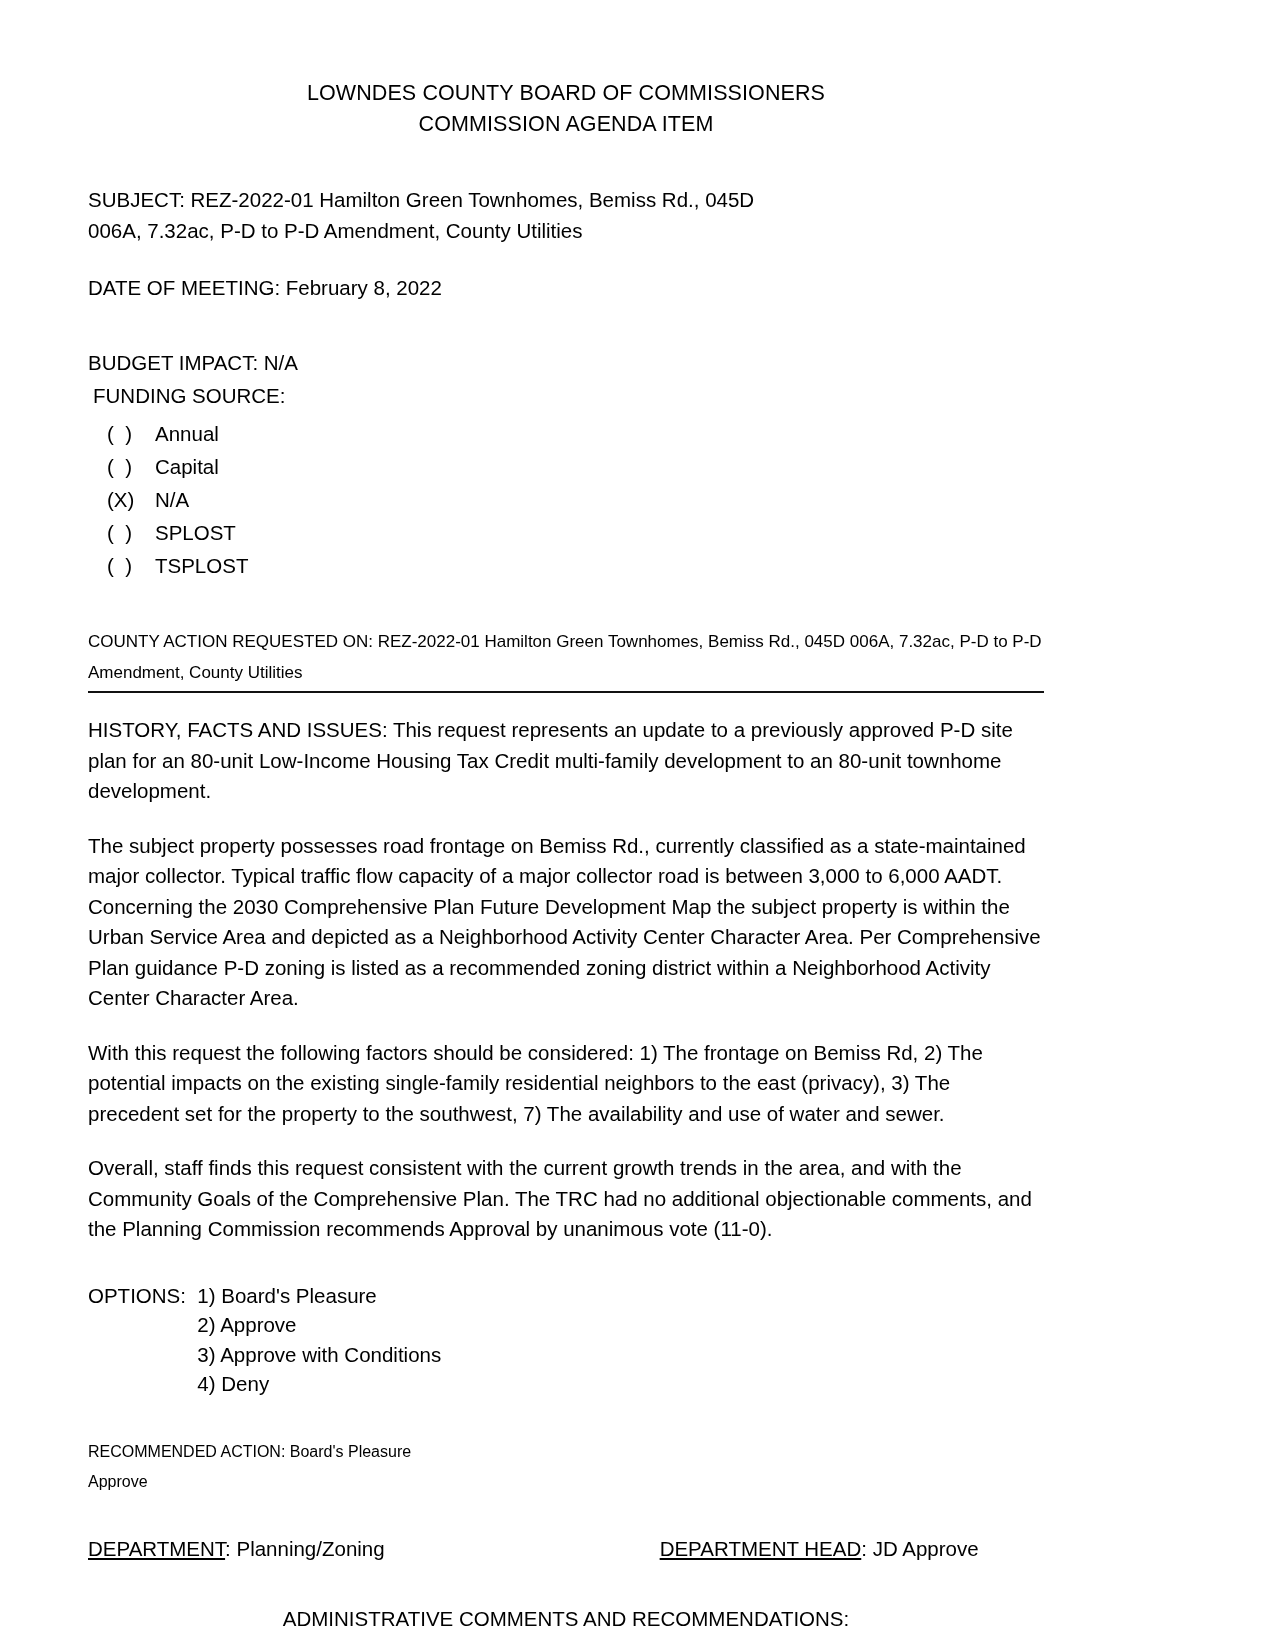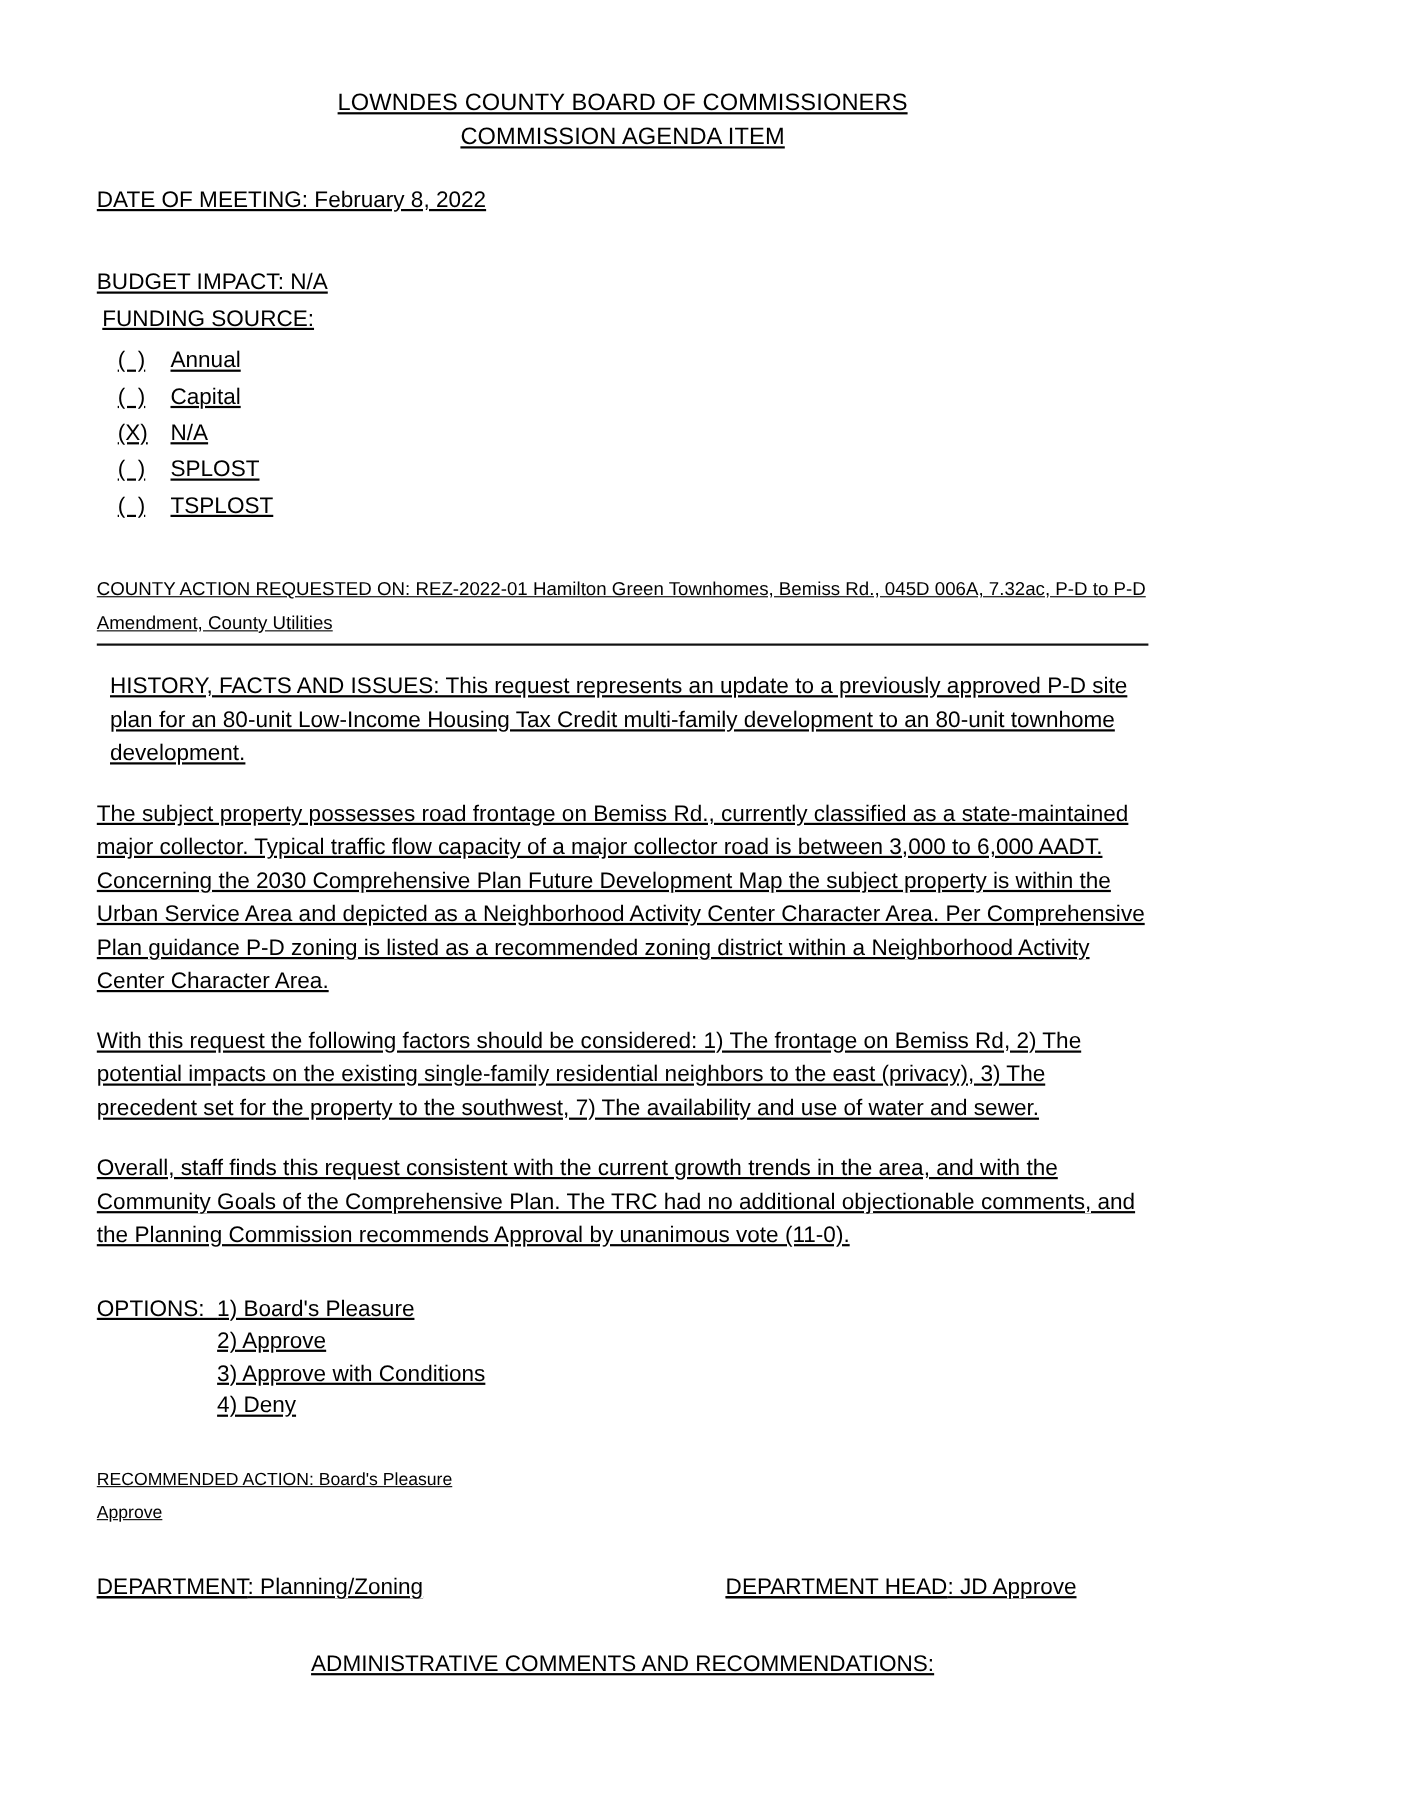--- a/index.html
+++ b/index.html
@@ -13,21 +13,20 @@
     font-family: "Liberation Sans", sans-serif;
     color: #000000;
     -webkit-font-smoothing: antialiased;
   }
   .page {
     position: relative;
     width: 1132px;
     height: 1651px;
     box-sizing: border-box;
     padding: 78px 88px 40px 88px;
-    text-decoration: underline;
   }
   .doc-title {
     text-align: center;
     font-size: 21.5px;
     line-height: 31px;
     letter-spacing: 0.1px;
   }
   .title-line { display: block; }
 
   .subject-block {
@@ -91,21 +90,21 @@
     margin: 3px 0 0 0;
     width: 100%;
   }
 
   .para {
     margin-top: 24px;
     font-size: 20.5px;
     line-height: 30.5px;
     text-align: left;
   }
-  .para.first { margin-top: 22px; margin-left: 12px; }
+  .para.first { margin-top: 22px; }
 
   .options-block {
     margin-top: 36px;
     font-size: 20.5px;
     line-height: 29.5px;
   }
   .options-row { display: flex; }
   .options-label { flex: 0 0 auto; white-space: pre; }
   .options-items { margin: 0; padding: 0; list-style: none; }
   .options-item { display: block; }
@@ -137,20 +136,24 @@
 </head>
 <body>
 
 <div class="page">
 
   <div class="doc-title">
     <span class="title-line">LOWNDES COUNTY BOARD OF COMMISSIONERS</span>
     <span class="title-line">COMMISSION AGENDA ITEM</span>
   </div>
 
+  <div class="subject-block">
+    <span class="subject-line">SUBJECT: REZ-2022-01 Hamilton Green Townhomes, Bemiss Rd., 045D</span>
+    <span class="subject-line">006A, 7.32ac, P-D to P-D Amendment, County Utilities</span>
+  </div>
 
   <div class="meeting-row">
     <span class="meeting-date">DATE OF MEETING: February 8, 2022</span>
   </div>
 
   <div class="budget-block">
     <span class="budget-impact">BUDGET IMPACT: N/A</span>
     <span class="funding-source">FUNDING SOURCE:</span>
   </div>
 

